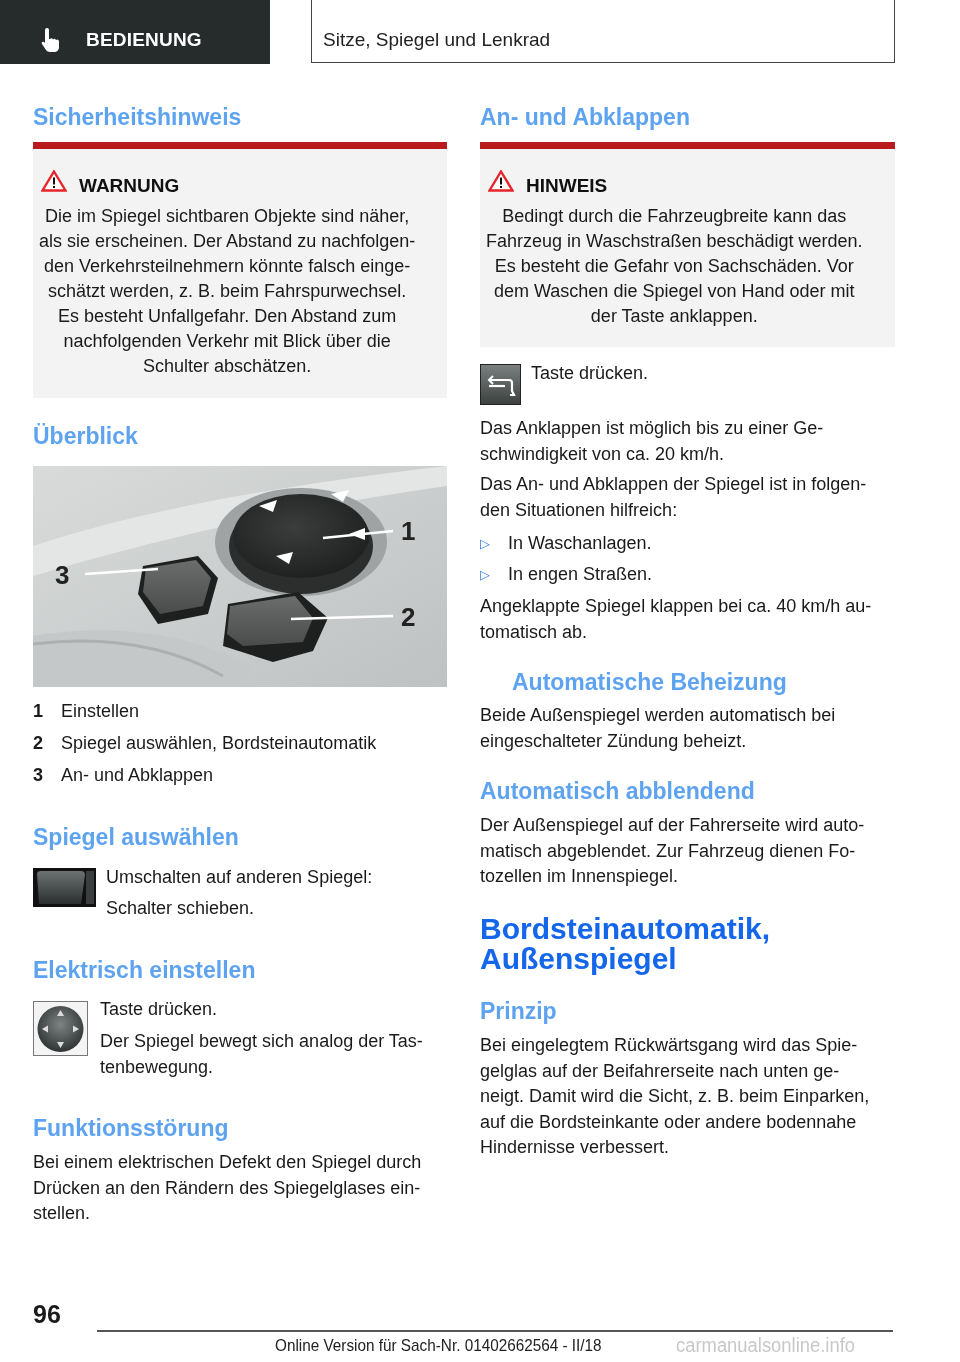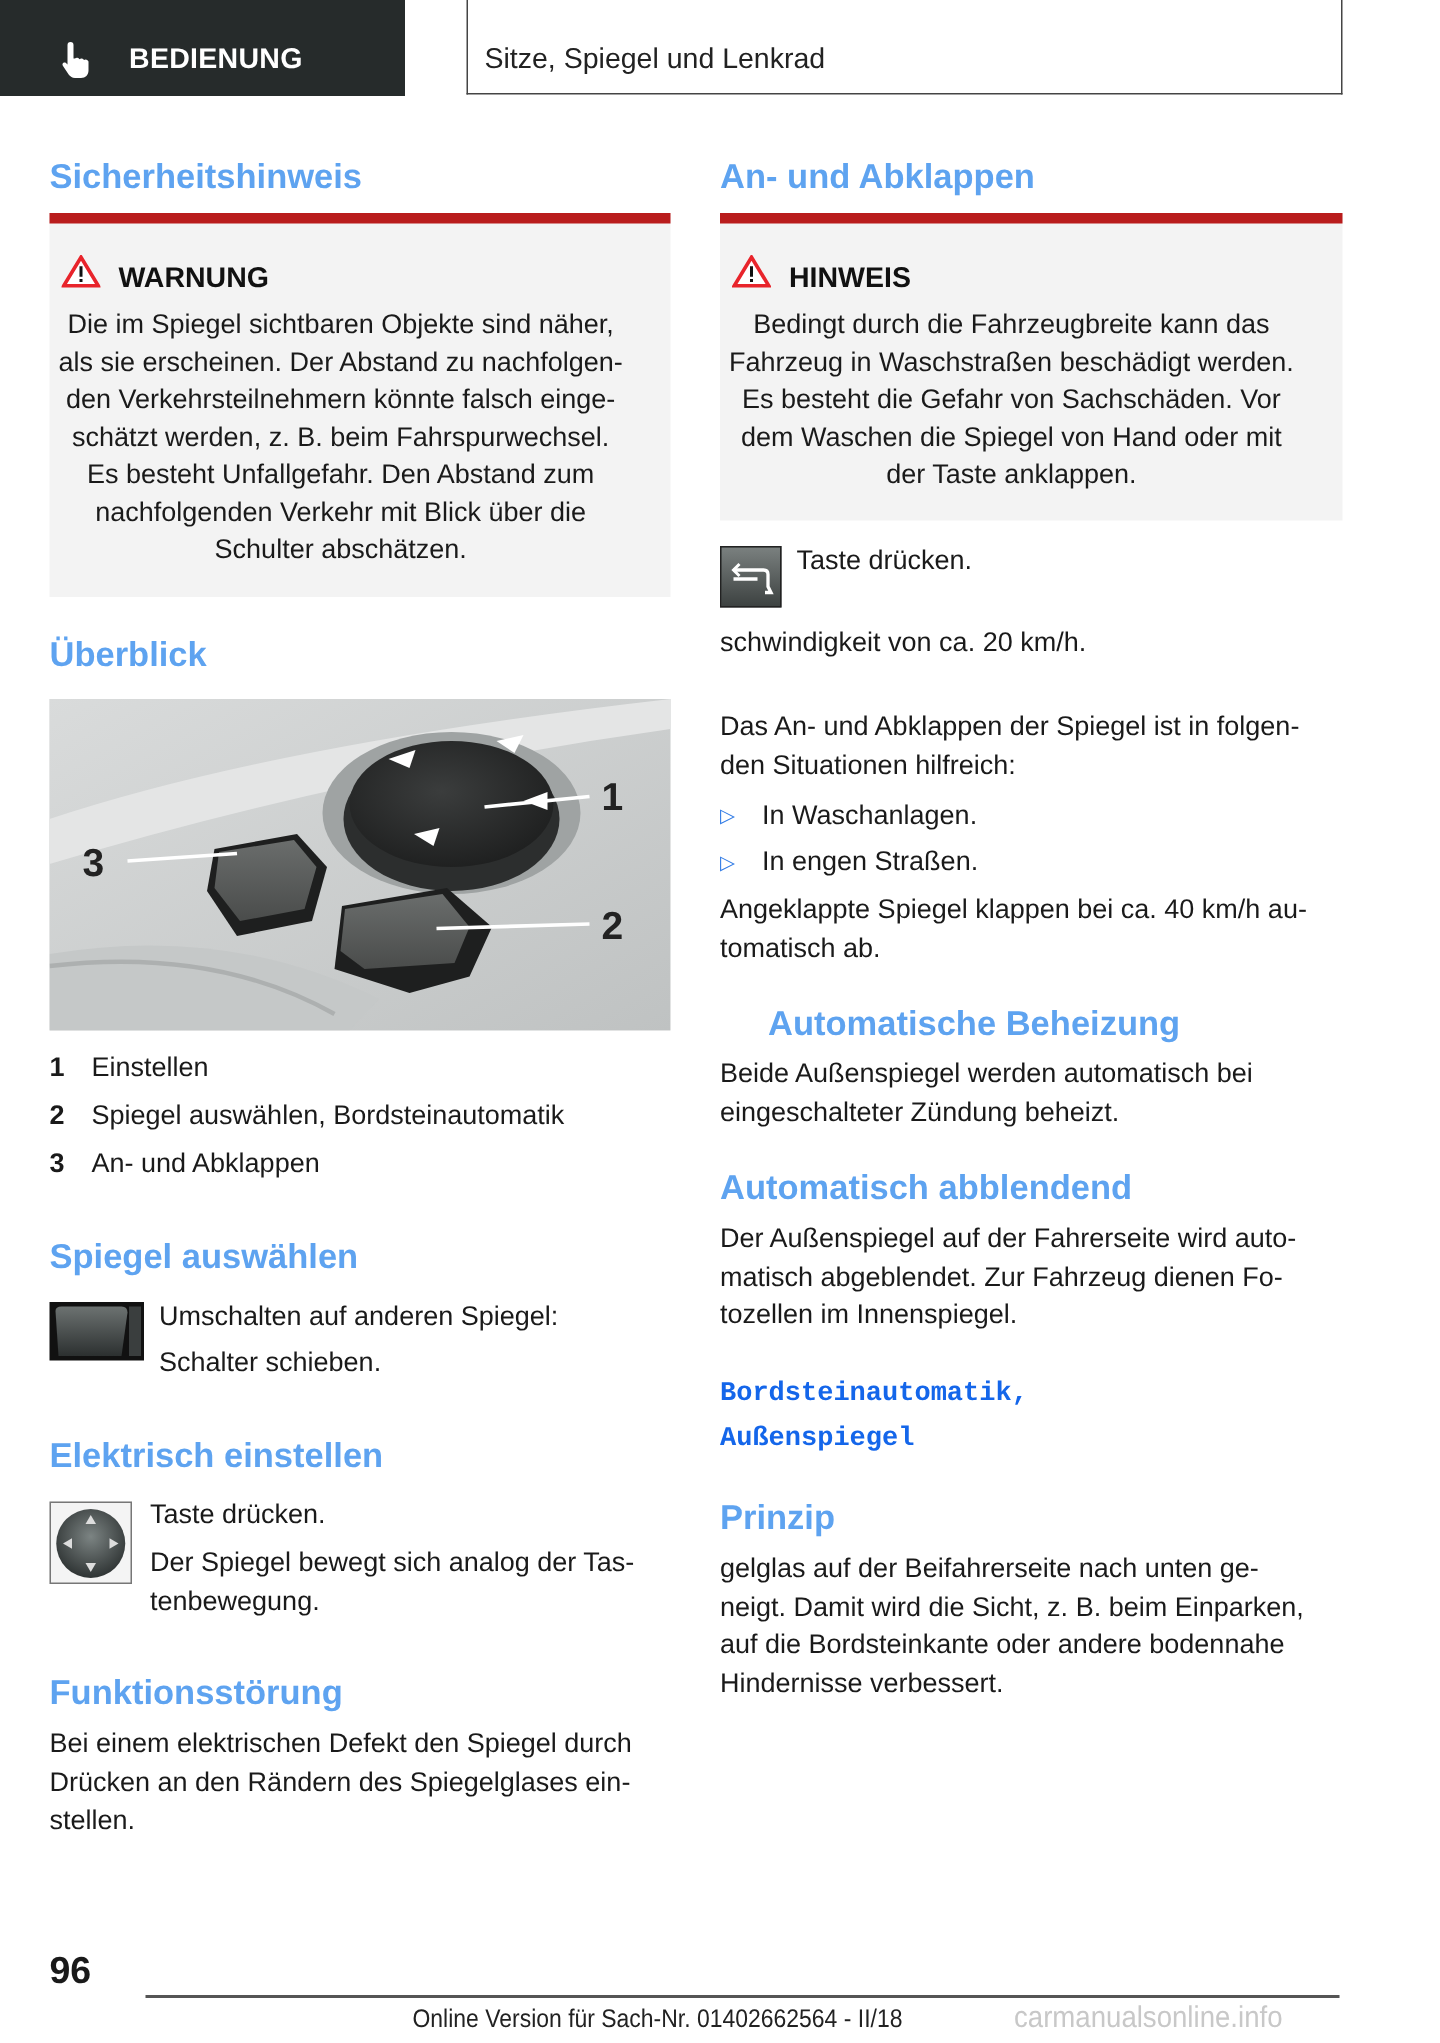--- a/index.html
+++ b/index.html
@@ -16,21 +16,21 @@
   .hdr-dark .sec {
     position: absolute; left: 86px; top: 29px; color: #ffffff; font-weight: bold; font-size: 19px; letter-spacing: 0.2px;
   }
   .hdr-box {
     position: absolute; left: 311px; top: -2px; width: 582px; height: 64px; border: 1.5px solid #444; border-top: none;
     background: #fff;
   }
   .hdr-box .chap { position: absolute; left: 11px; top: 31px; font-size: 19px; color: #222; }
 
   .h2 { position: absolute; color: #5ea3f0; font-weight: bold; font-size: 23px; white-space: nowrap; }
-  .h1 { position: absolute; color: #1466ea; font-weight: bold; font-size: 18px; line-height: 30px; font-family: Liberation Mono, monospace; }
+  .h1 { position: absolute; color: #1466ea; font-weight: bold; font-size: 30px; line-height: 30px; }
   .p { position: absolute; font-size: 18px; line-height: 25.5px; color: #1a1a1a; }
 
   .notice {
     position: absolute; background: #f3f3f3; border-top: 7px solid #b91c1c;
   }
   .notice .ntitle { position: absolute; left: 46px; top: 26px; font-weight: bold; font-size: 19px; color: #111; }
   .notice .warn-ico { position: absolute; left: 8px; top: 21px; width: 26px; height: 22px; }
   .notice .ntext { position: absolute; left: 6px; top: 55px; font-size: 18px; line-height: 25px; color: #1a1a1a; text-align: center; }
 
   .photo { position: absolute; left: 33px; top: 466px; width: 414px; height: 221px; overflow: hidden; background: #cfd1d1; }
@@ -211,20 +211,21 @@
       </defs>
     <rect width="39" height="39" fill="url(#fb)"></rect>
     <path d="M8 15 H28 Q31 15 31 18 V26 L33 30 L29 30" stroke="#fff" stroke-width="2.2" fill="none"></path>
     <path d="M8 21 H24" stroke="#fff" stroke-width="2.2" fill="none"></path>
     <path d="M12 11 L8 15 L12 19" stroke="#fff" stroke-width="2" fill="none"></path>
   </svg>
 </div>
 <div class="p" style="left:531px; top:361px; white-space:nowrap;">Taste drücken.</div>
 
 <div class="p" style="left:480px; top:416px; white-space:nowrap;">
+  <div>Das Anklappen ist möglich bis zu einer Ge-</div>
   <div>schwindigkeit von ca. 20 km/h.</div>
 </div>
 <div class="p" style="left:480px; top:472px; white-space:nowrap;">
   <div>Das An- und Abklappen der Spiegel ist in folgen-</div>
   <div>den Situationen hilfreich:</div>
 </div>
 <div class="bullet" style="left:480px; top:531px;">
   <span class="tri">▷</span>
   <span class="btxt">In Waschanlagen.</span>
 </div>
@@ -249,20 +250,21 @@
   <div>matisch abgeblendet. Zur Fahrzeug dienen Fo-</div>
   <div>tozellen im Innenspiegel.</div>
 </div>
 
 <div class="h1" style="left:480px; top:914px; white-space:nowrap;">
   <div>Bordsteinautomatik,</div>
   <div>Außenspiegel</div>
 </div>
 <div class="h2" style="left:480px; top:998px;">Prinzip</div>
 <div class="p" style="left:480px; top:1033px; white-space:nowrap;">
+  <div>Bei eingelegtem Rückwärtsgang wird das Spie-</div>
   <div>gelglas auf der Beifahrerseite nach unten ge-</div>
   <div>neigt. Damit wird die Sicht, z. B. beim Einparken,</div>
   <div>auf die Bordsteinkante oder andere bodennahe</div>
   <div>Hindernisse verbessert.</div>
 </div>
 
 <div class="footer-num">96</div>
 <div class="footer-line"></div>
 <div class="footer-text">Online Version für Sach-Nr. 01402662564 - II/18</div>
 <div class="footer-wm">carmanualsonline.info</div>

